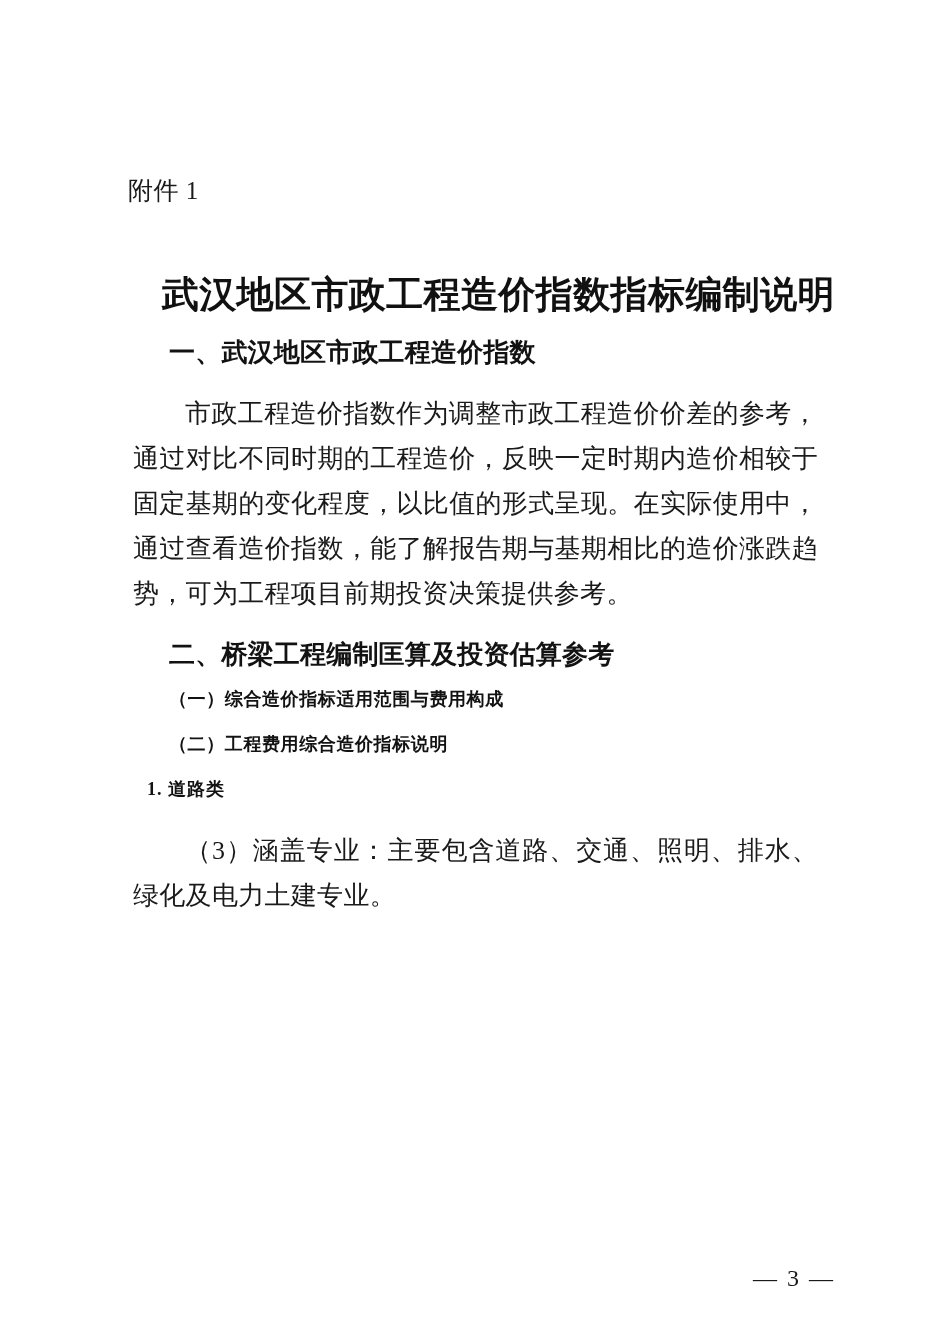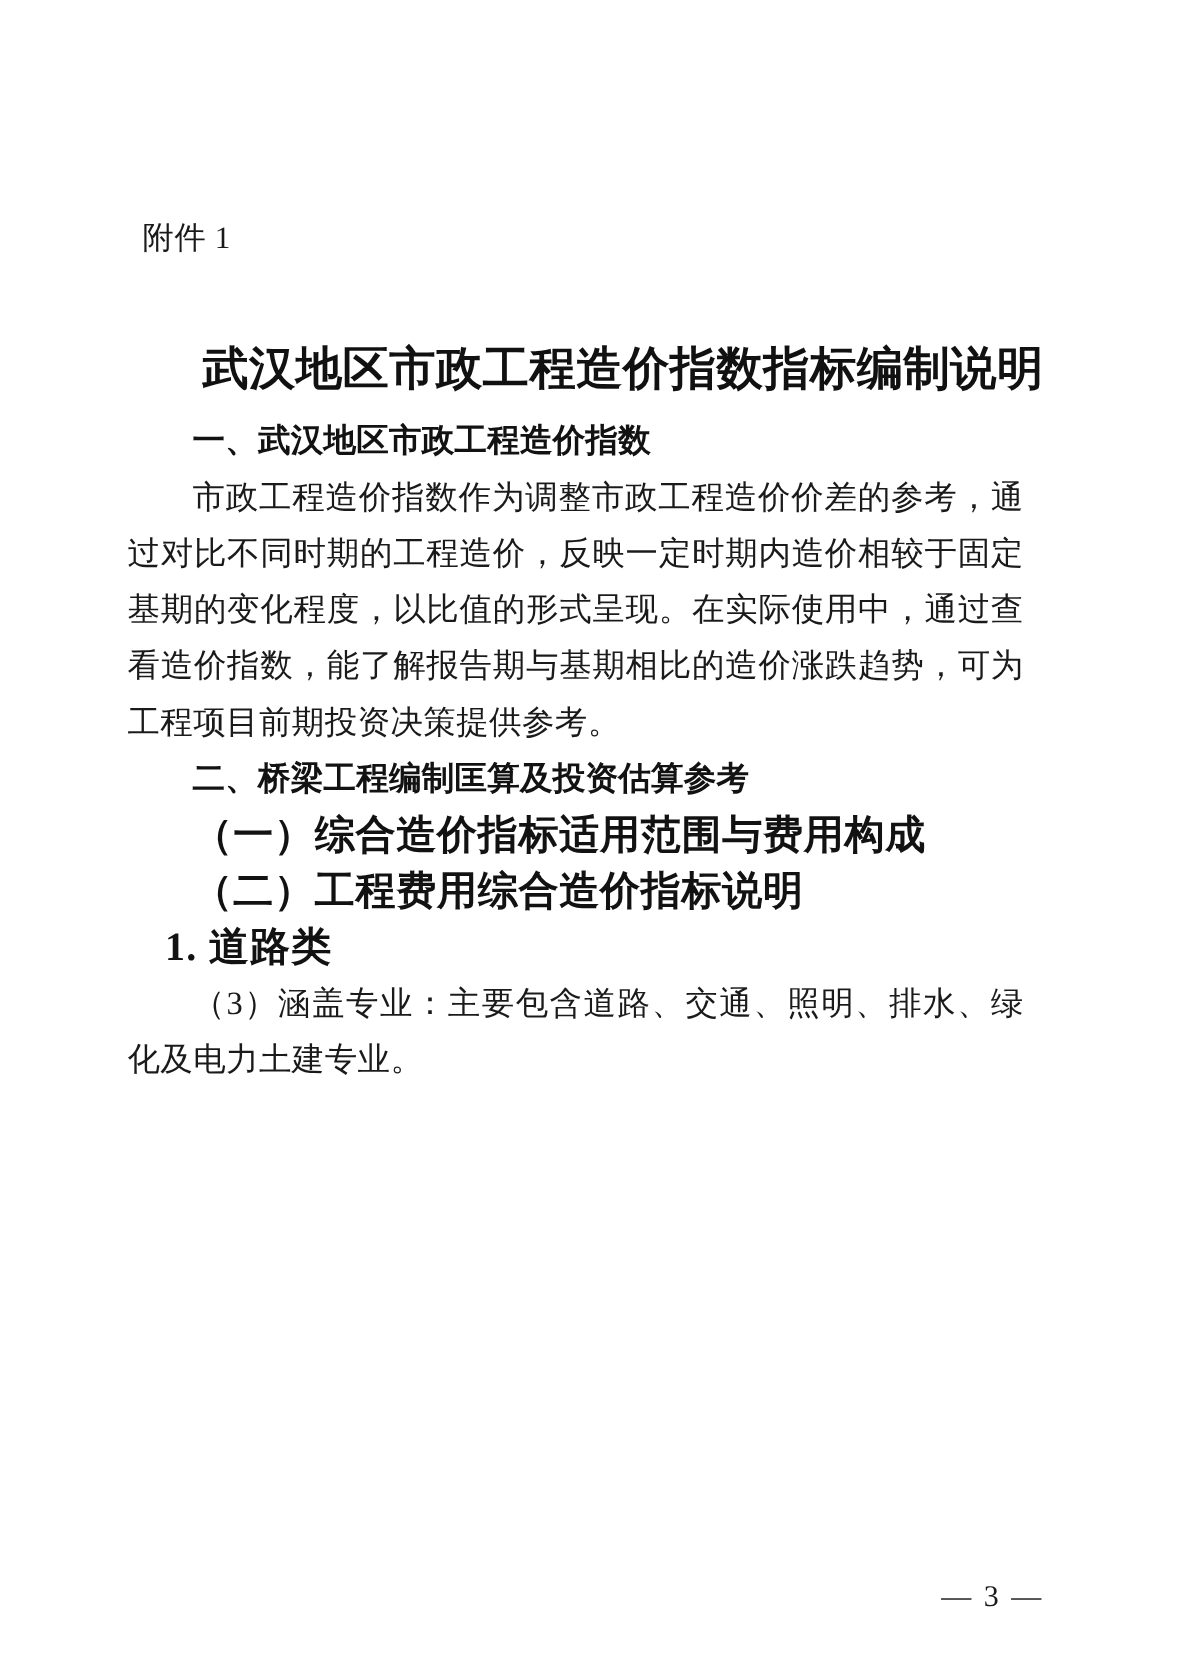--- a/index.html
+++ b/index.html
@@ -12,21 +12,21 @@
     width: 950px;
     height: 1344px;
     background: #ffffff;
     overflow: hidden;
     box-sizing: border-box;
   }
 
   
   .attachment-label {
     position: absolute;
-    left: 114px;
+    left: 128px;
     top: 174px;
     font-family: "Liberation Serif", "DejaVu Serif", serif;
     font-size: 25px;
     line-height: 34px;
     color: #1a1a1a;
     letter-spacing: 0.5px;
     white-space: nowrap;
   }
 
   
@@ -41,21 +41,21 @@
     font-size: 37px;
     line-height: 52px;
     color: #111111;
     letter-spacing: 0.4px;
     white-space: nowrap;
   }
 
   
   .body-flow {
     position: absolute;
-    left: 102px;
+    left: 117px;
     top: 330px;
     width: 717px;
   }
 
   
   .h1-cn {
     font-family: "Liberation Sans", "DejaVu Sans", sans-serif;
     font-weight: bold;
     font-size: 26px;
     line-height: 45px;
@@ -63,42 +63,42 @@
     text-indent: 52px;
     margin: 0;
     letter-spacing: 0.2px;
     white-space: nowrap;
   }
 
   
   .h2-cn {
     font-family: "Liberation Serif", "DejaVu Serif", serif;
     font-weight: bold;
-    font-size: 32px;
+    font-size: 18px;
     line-height: 45px;
     color: #121212;
     text-indent: 52px;
     margin: 0;
     letter-spacing: 0.6px;
     white-space: nowrap;
   }
   .h2-cn.numbered {
     text-indent: 30px;
     letter-spacing: 1px;
   }
 
   
   .para {
     font-family: "Liberation Serif", "DejaVu Serif", serif;
     font-weight: normal;
     font-size: 26px;
     line-height: 45px;
     color: #1a1a1a;
     text-indent: 52px;
-    margin: 0;
+    margin: 16px;
     text-align: justify;
     text-justify: inter-character;
     letter-spacing: 0.3px;
     word-break: break-all;
   }
 
   
   .page-footer {
     position: absolute;
     left: 0;

